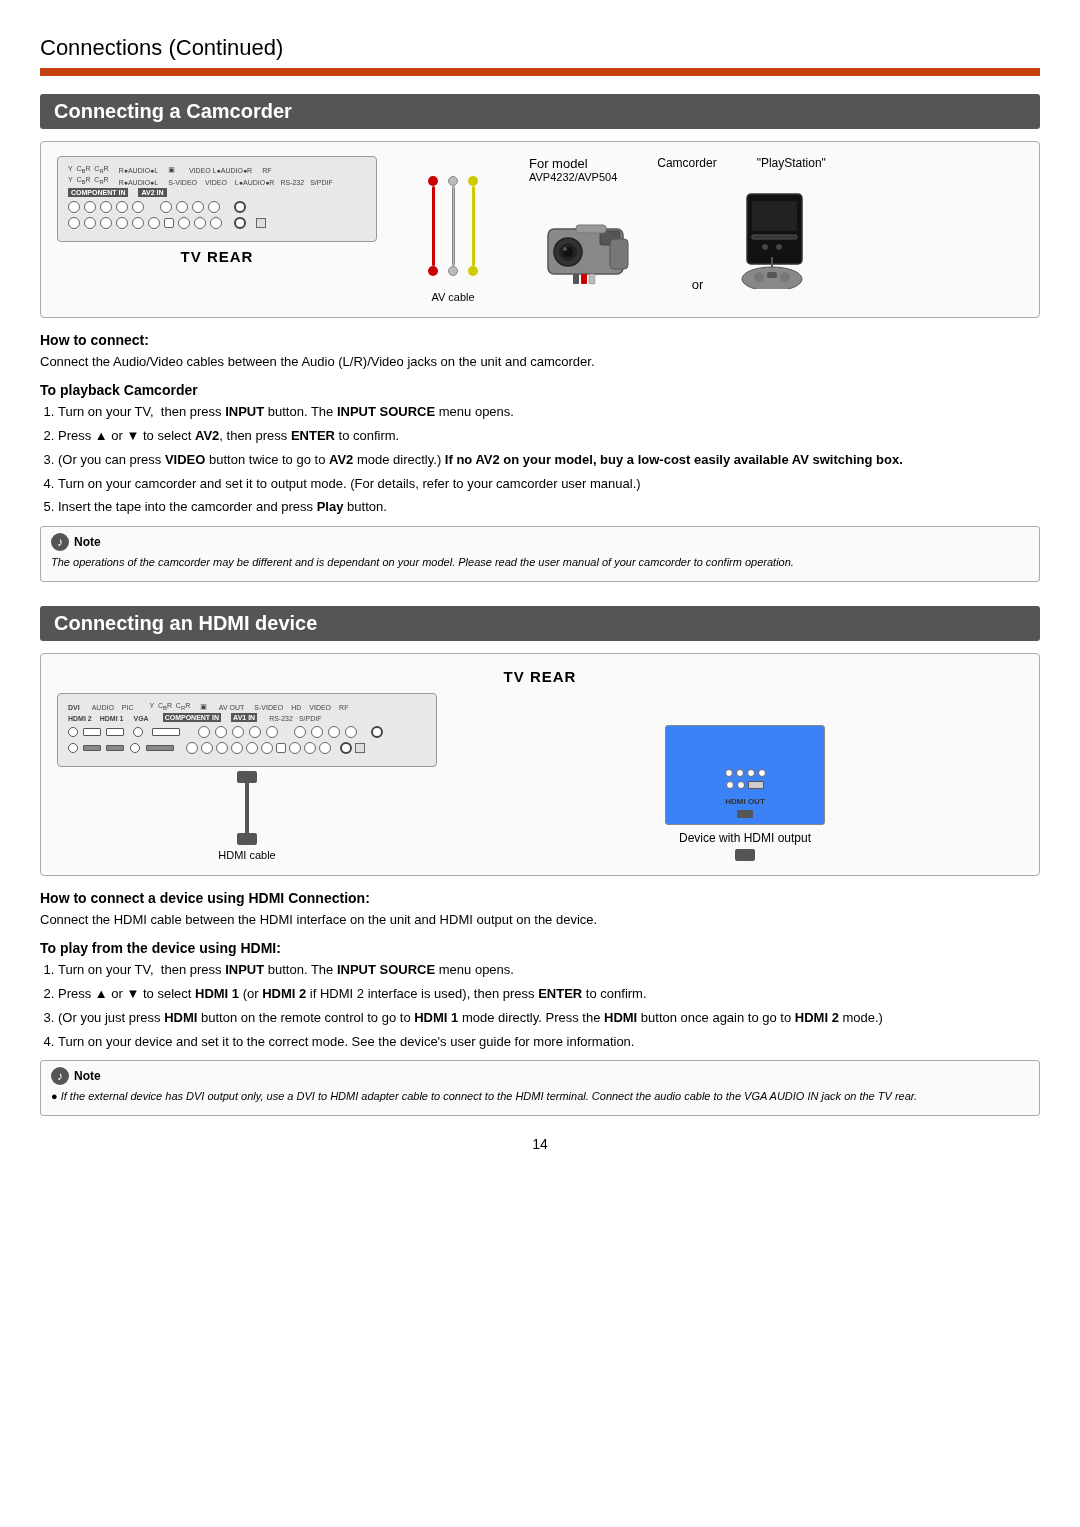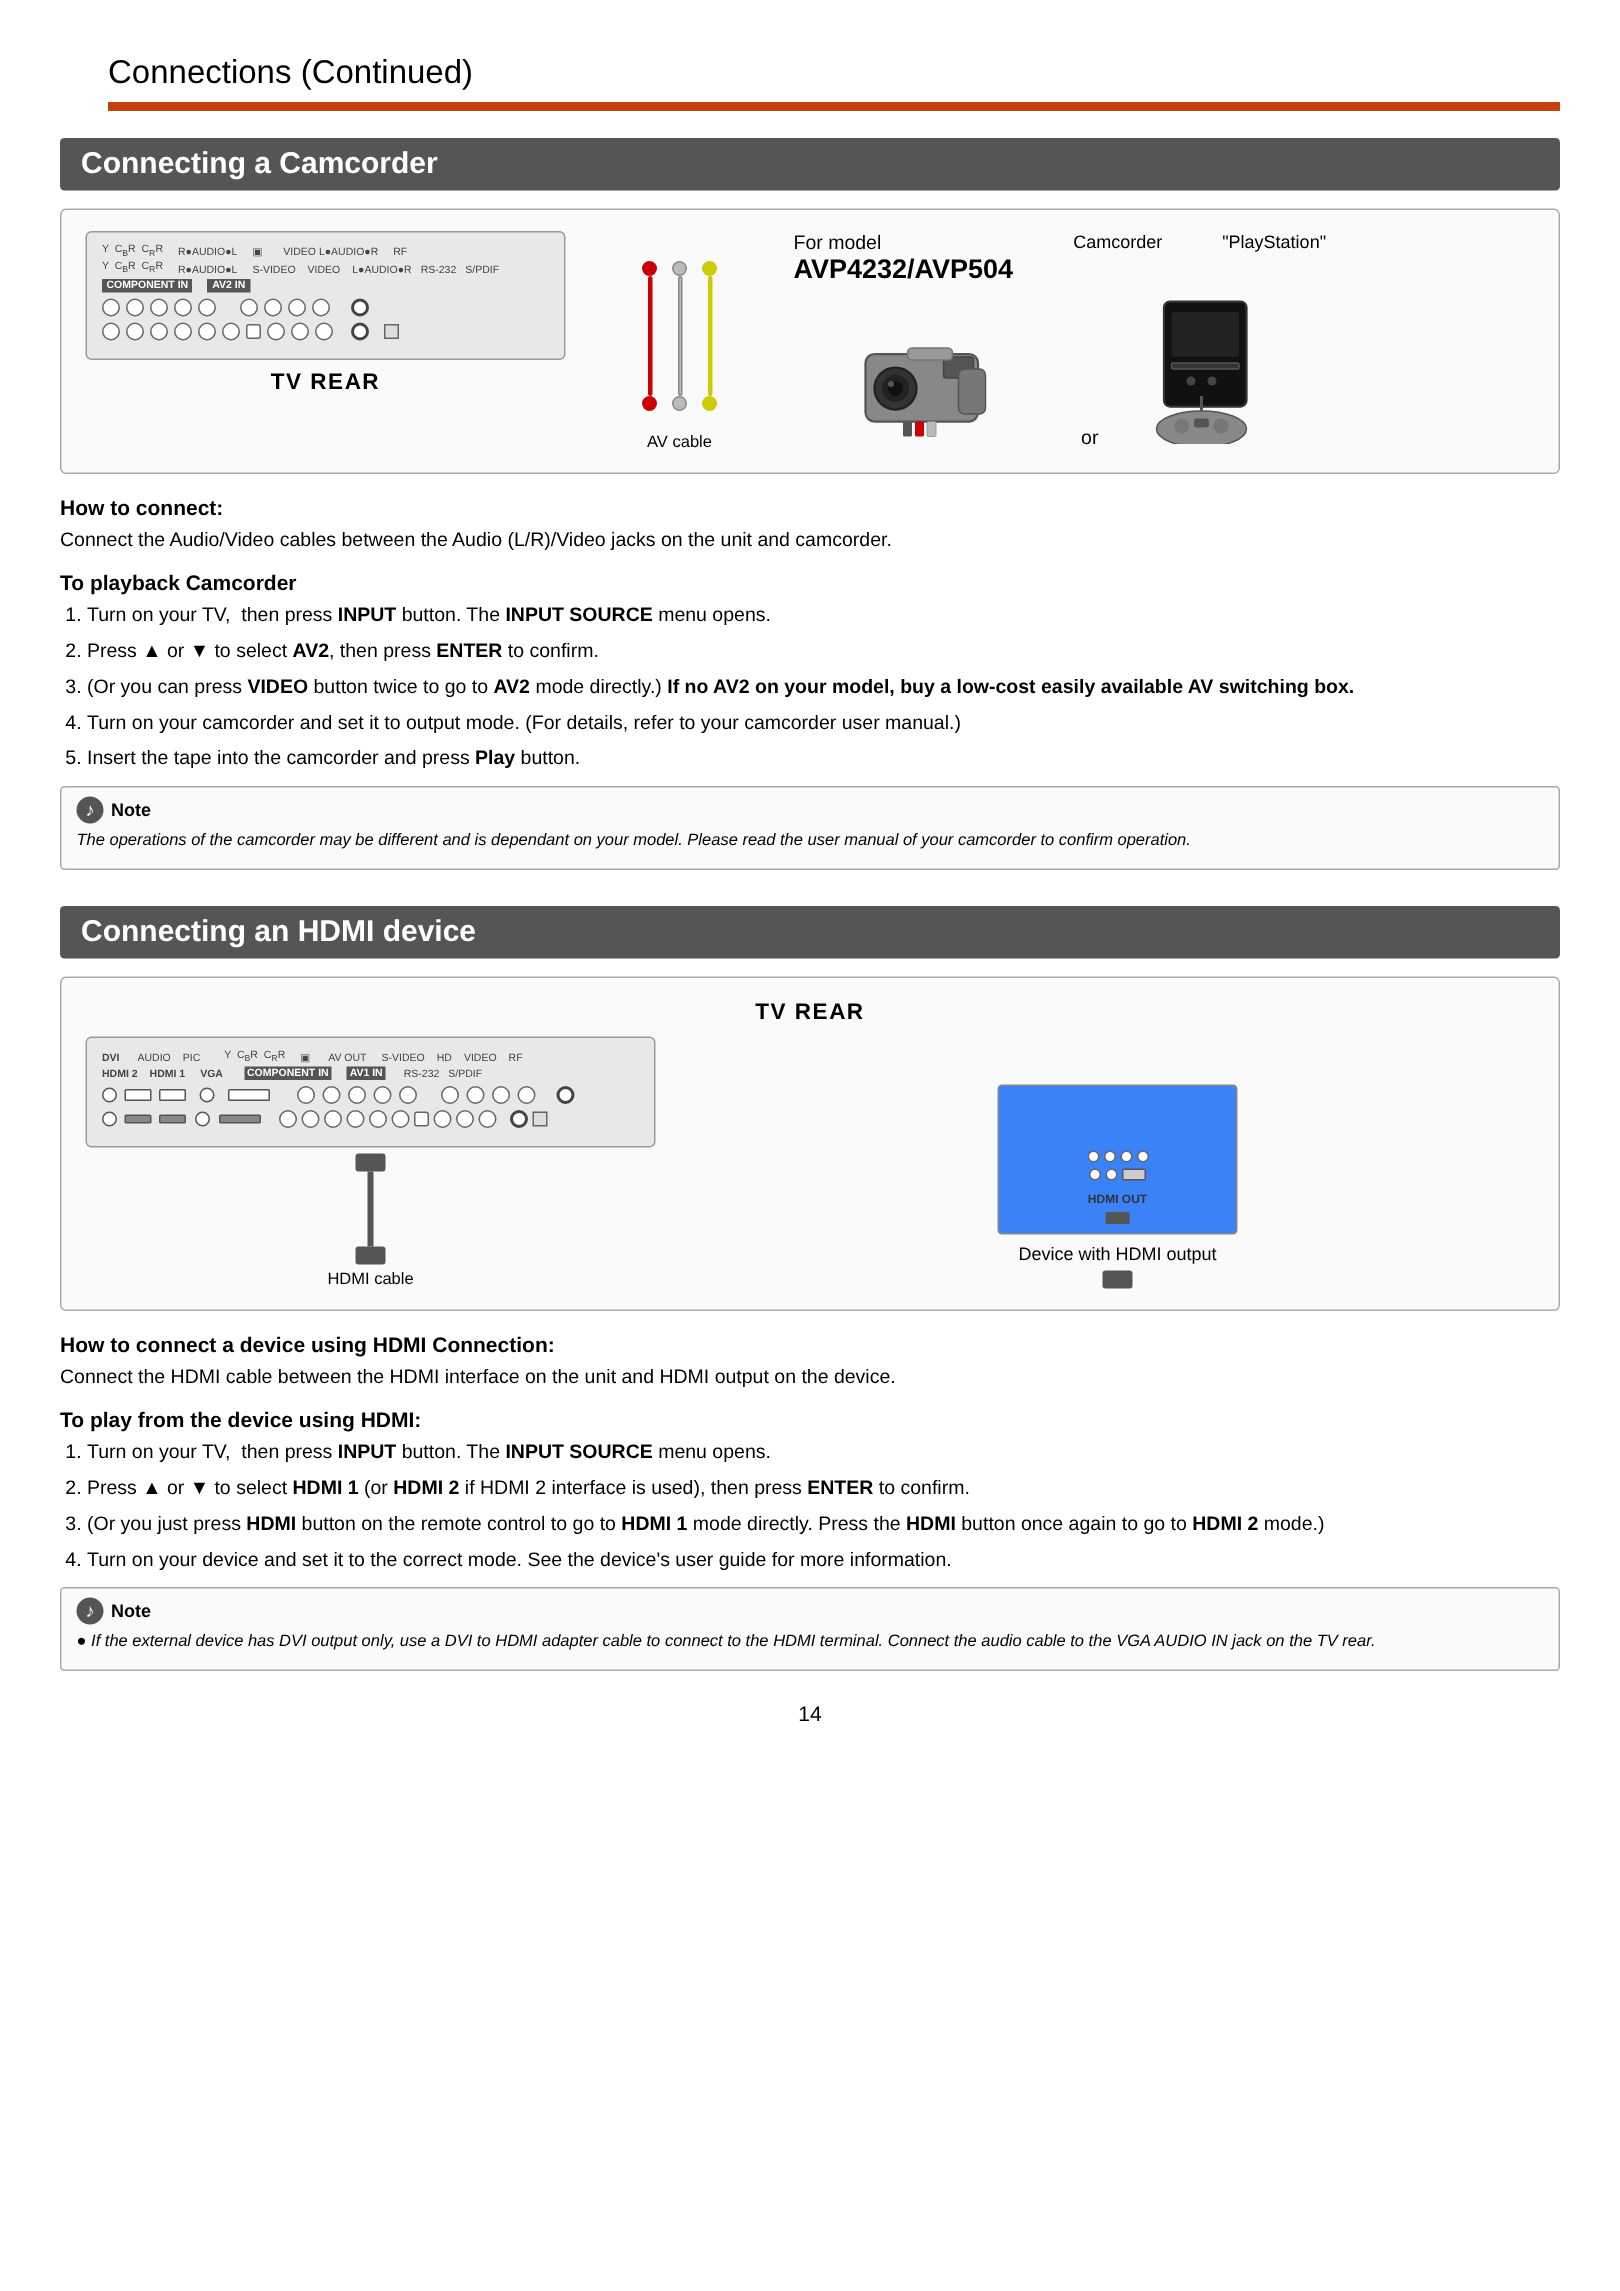--- a/index.html
+++ b/index.html
@@ -6,24 +6,23 @@
     body {
       background: #fff;
       font-family: Arial, sans-serif;
       font-size: 13px;
       color: #000;
       width: 1080px;
       min-height: 1527px;
       padding: 30px 40px;
     }
     .page-header {
-      border-bottom: 6px solid #c2410c;
+      border-bottom: 8px solid #c2410c;
       padding-bottom: 6px;
       margin-bottom: 18px;
-      margin-left: 32px;
     }
     .page-header-title {
       font-size: 28px;
       font-weight: bold;
     }
     .page-header-title span {
       font-weight: normal;
       font-size: 22px;
     }
     .section-header {
@@ -364,21 +363,21 @@
       </div>
       <div class="av-cable-label">AV cable</div>
     </div>
 
     <div class="devices-right-col">
 
       <div style="display:flex; gap:40px; align-items:flex-start; width:100%;">
         <div>
           <div class="for-model-box">
             <div style="font-weight:normal; font-size:13px;">For model</div>
-            <div style="font-weight:bold; font-size:18px;">AVP4232/AVP504</div>
+            <div style="font-weight:normal; font-size:11px;">AVP4232/AVP504</div>
           </div>
         </div>
         <div>
           <div style="font-size:12px; margin-bottom:4px;">Camcorder</div>
         </div>
         <div>
           <div style="font-size:12px;">"PlayStation"</div>
         </div>
       </div>
 

